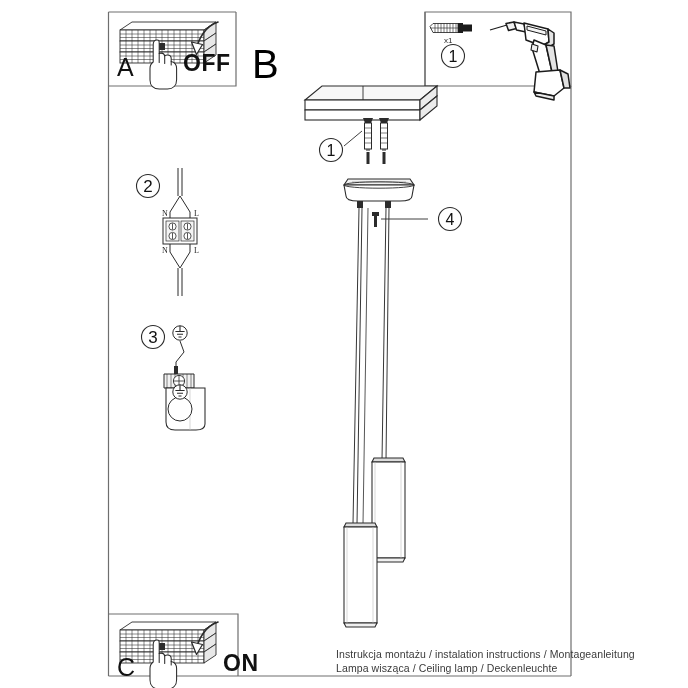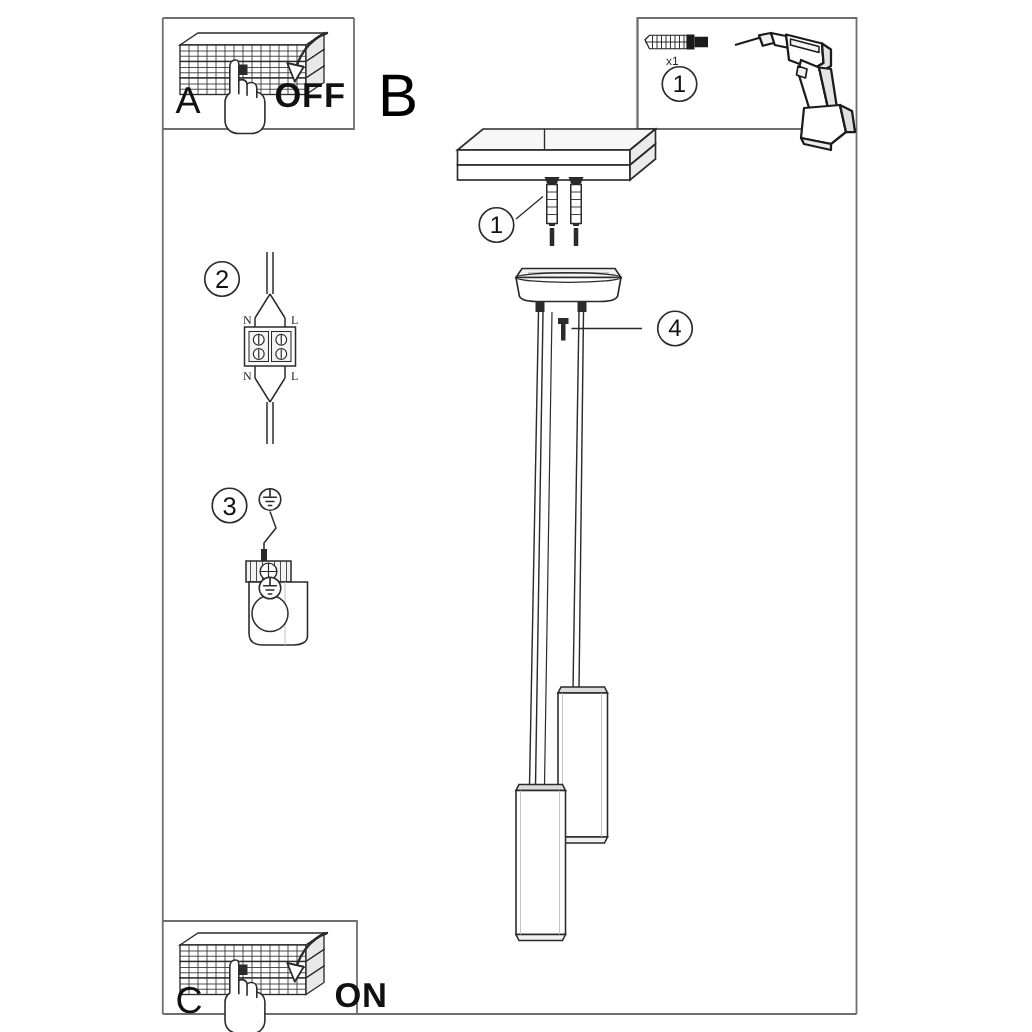--- a/index.html
+++ b/index.html
@@ -348,14 +348,16 @@
 
   <div class="txt step-num" style="left:135px; top:177px;">2</div>
 
   <div class="txt step-num" style="left:140px; top:328px;">3</div>
 
   <div class="txt nl" style="left:162px; top:209px;">N</div>
   <div class="txt nl" style="left:194px; top:209px;">L</div>
   <div class="txt nl" style="left:162px; top:246px;">N</div>
   <div class="txt nl" style="left:194px; top:246px;">L</div>
 
+  <div class="txt footer-text" style="left:336px; top:647px;">Instrukcja montażu / instalation instructions / Montageanleitung</div>
+  <div class="txt footer-text" style="left:336px; top:661px;">Lampa wisząca / Ceiling lamp / Deckenleuchte</div>
 
 </div>
 
 </body></html>

